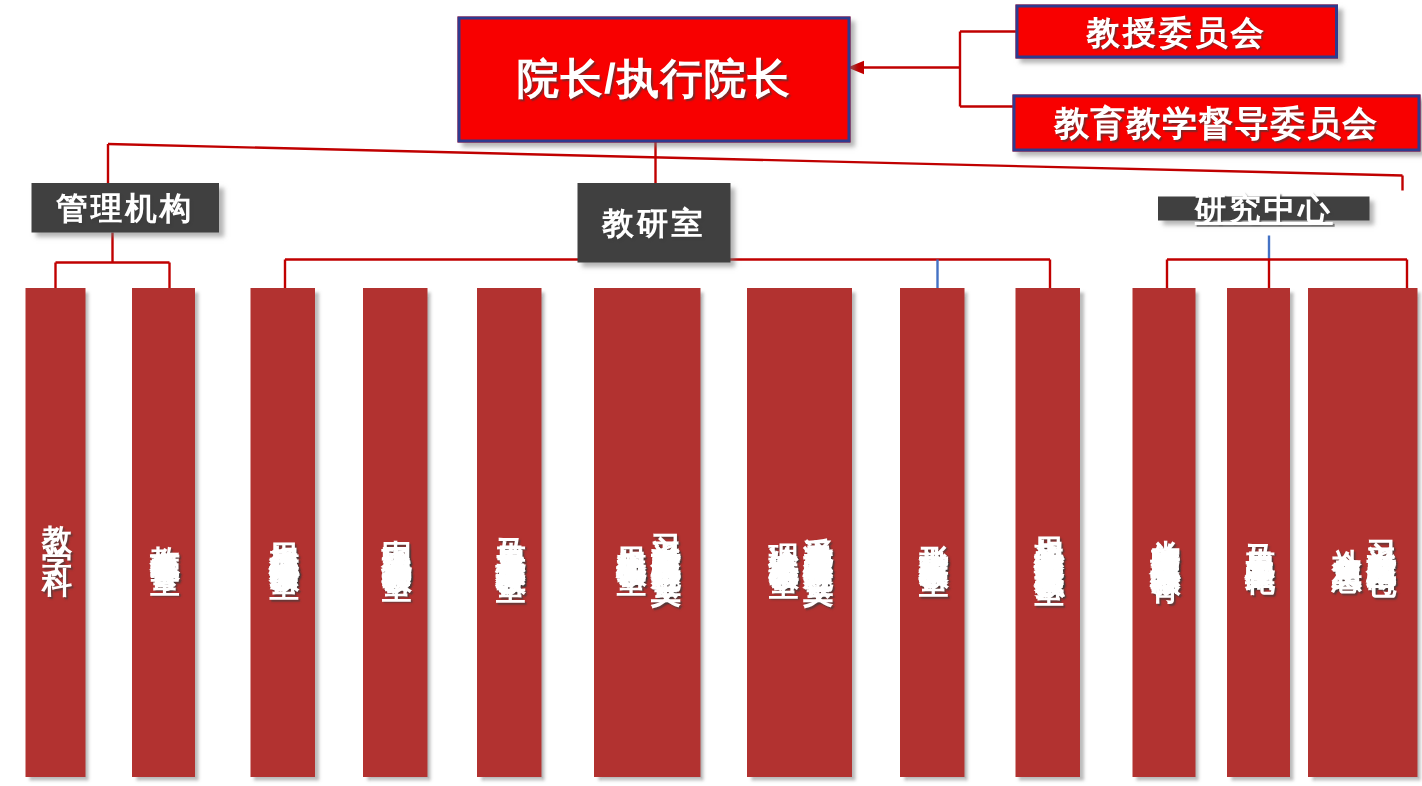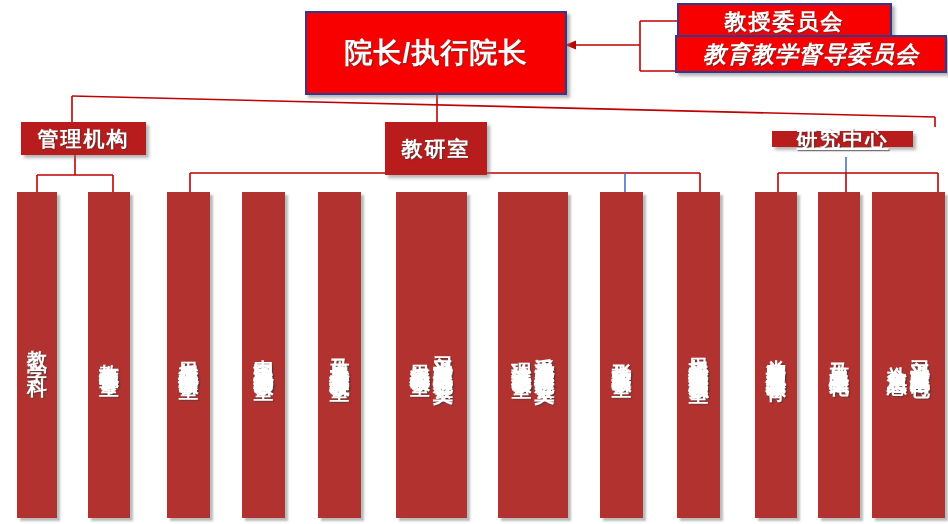--- a/index.html
+++ b/index.html
@@ -11,21 +11,21 @@
   .wires .red{stroke:#c00000;stroke-width:1.6;fill:none;}
   .wires .blue{stroke:#4472c4;stroke-width:1.6;fill:none;}
   .wires .head{fill:#c00000;stroke:none;}
 
   .box{
     position:absolute;display:flex;align-items:center;justify-content:center;
     color:#ffffff;font-weight:bold;text-align:center;
     box-shadow:3px 3px 3px rgba(120,120,120,0.55);
   }
   .bright{background:#f80000;border:2.5px solid #2d3a8f;box-sizing:border-box;}
-  .dark{background:#b91c1c;}
+  .dark{background:#404040;}
   .box span{text-shadow:1.2px 1.2px 1px rgba(60,60,60,0.65);}
 
   .root-box{font-size:28px;letter-spacing:1px;}
   .committee{font-size:22px;letter-spacing:2px;}
   .committee-wide{font-size:23px;letter-spacing:1px;}
   .group-label{font-size:21px;letter-spacing:2px;}
 
   .bar{
     position:absolute;top:192px;height:326px;background:#b23230;
     box-shadow:2.5px 2.5px 2px rgba(120,120,120,0.5);
@@ -79,21 +79,21 @@
     <line class="red" x1="938" y1="173" x2="938" y2="192"></line>
   </svg>
 
   <div class="box bright root-box" style="left:305px;top:11px;width:262px;height:84px;">
     <span>院长/执行院长</span>
   </div>
 
   <div class="box bright committee" style="left:677px;top:3px;width:215px;height:36px;align-items:flex-end;">
     <span>教授委员会</span>
   </div>
-  <div class="box bright committee-wide" style="left:675px;top:35px;width:272px;height:38px;font-style:italic;">
+  <div class="box bright committee-wide" style="left:675px;top:63px;width:272px;height:38px;">
     <span>教育教学督导委员会</span>
   </div>
 
   <div class="box dark group-label" style="left:21px;top:122px;width:125px;height:33px;">
     <span>管理机构</span>
   </div>
   <div class="box dark group-label" style="left:385px;top:122px;width:102px;height:53px;">
     <span>教研室</span>
   </div>
   <div class="box dark group-label" style="left:772px;top:131px;width:141px;height:16px;text-decoration:underline;">

